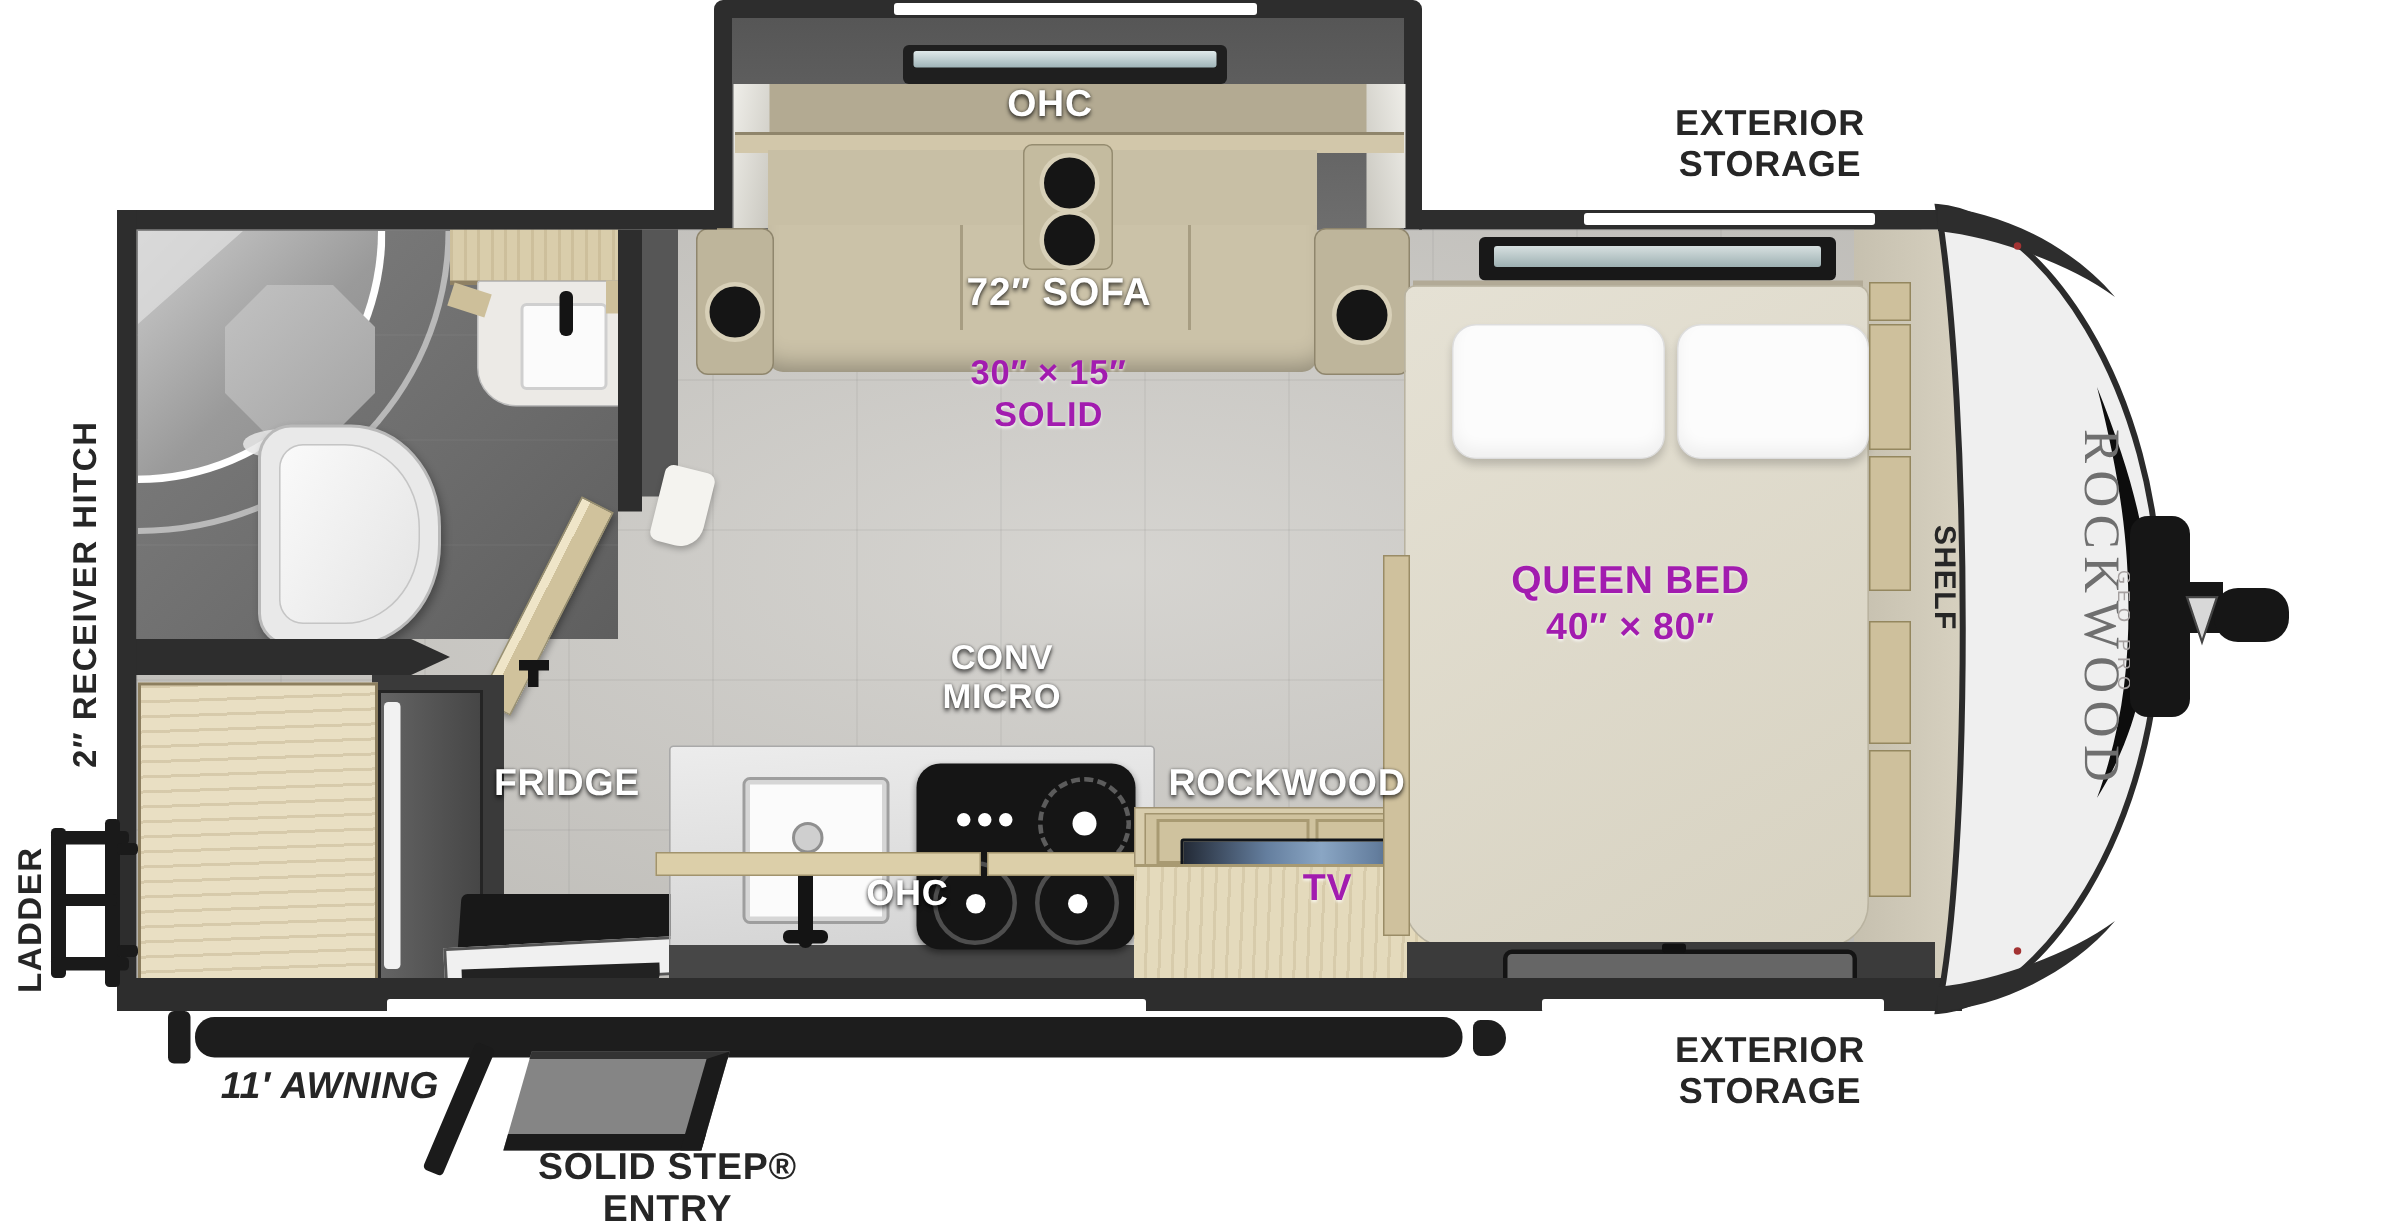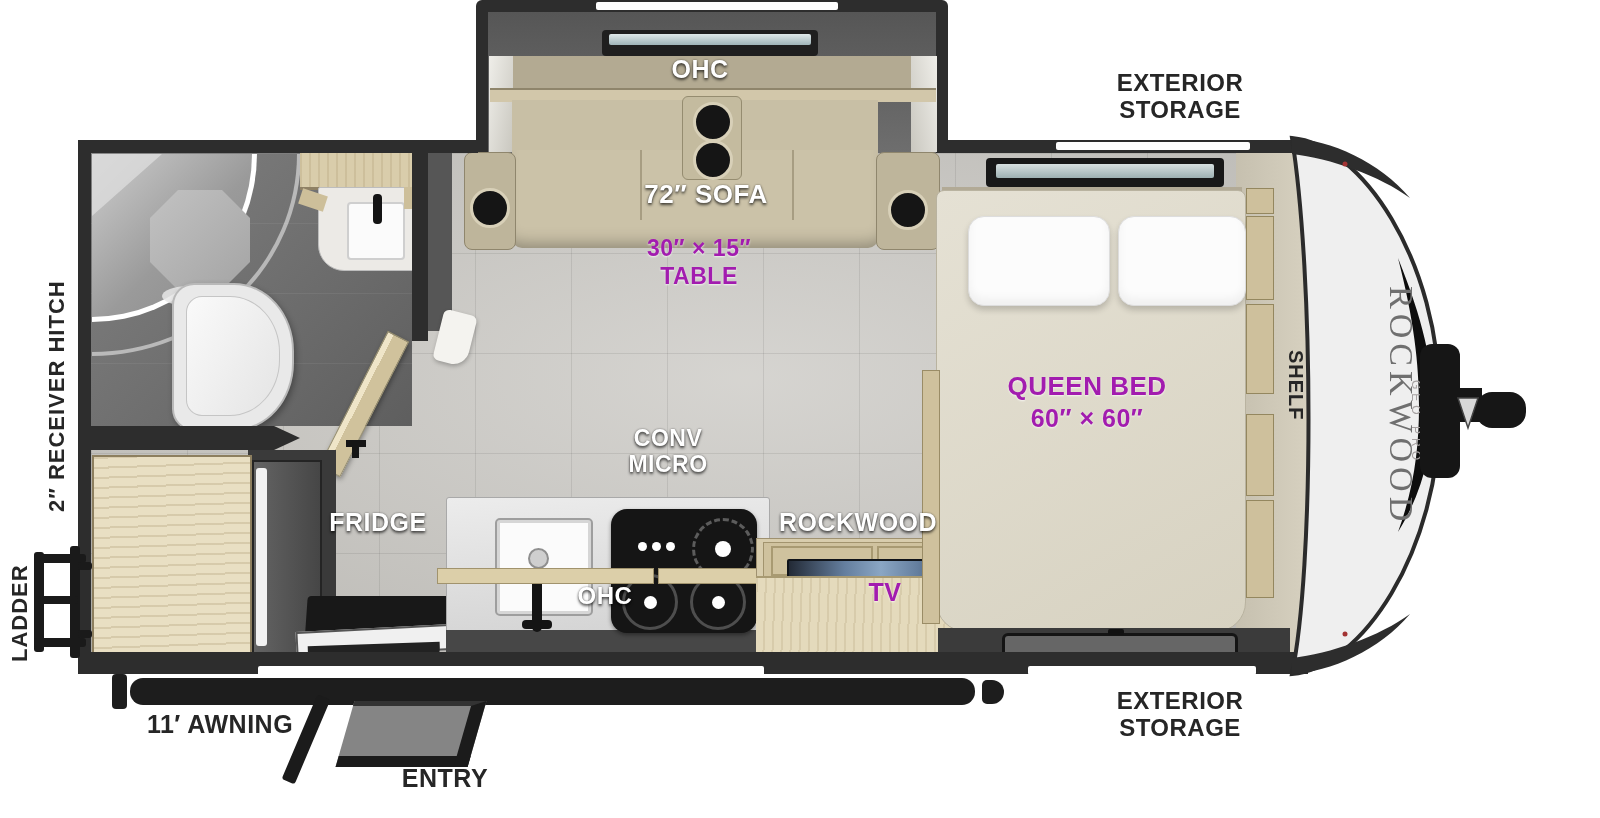--- a/index.html
+++ b/index.html
@@ -308,44 +308,45 @@
       <rect x="150" y="216" width="40" height="134" rx="12" fill="#161616"></rect>
       <rect x="186" y="260" width="26" height="34" fill="#161616"></rect>
       <rect x="206" y="264" width="50" height="36" rx="16" fill="#161616"></rect>
       <polygon points="188,270 208,270 198,300" fill="#d8d8d8" stroke="#444" stroke-width="1.5"></polygon>
     </g>
   </svg>
 
   <div class="lbl w" style="left:600px;top:55px;width:200px;font-size:25px;">OHC</div>
   <div class="lbl w" style="left:606px;top:180px;width:200px;font-size:26px;">72″ SOFA</div>
   <div class="lbl k" style="left:616px;top:236px;width:166px;font-size:23px;">30″ × 15″</div>
-  <div class="lbl k" style="left:616px;top:264px;width:166px;font-size:23px;">TABLE</div>
+  <div class="lbl k" style="left:616px;top:264px;width:166px;font-size:23px;">SOLID</div>
 
   <div class="lbl w" style="left:568px;top:426px;width:200px;font-size:23px;">
     <span style="display:block">CONV</span>
     <span style="display:block">MICRO</span>
   </div>
   <div class="lbl w" style="left:278px;top:508px;width:200px;font-size:25px;">FRIDGE</div>
   <div class="lbl w" style="left:505px;top:583px;width:200px;font-size:24px;">OHC</div>
 
   <div class="lbl w" style="left:758px;top:508px;width:200px;font-size:25px;">ROCKWOOD</div>
   <div class="lbl k" style="left:785px;top:578px;width:200px;font-size:25px;">TV</div>
   <div class="lbl k" style="left:987px;top:372px;width:200px;font-size:26px;">QUEEN BED</div>
-  <div class="lbl k" style="left:987px;top:404px;width:200px;font-size:25px;">60″ × 60″</div>
+  <div class="lbl k" style="left:987px;top:404px;width:200px;font-size:25px;">40″ × 80″</div>
   <div class="lbl rot-cw" style="left:1307px;top:350px;font-size:20px;letter-spacing:1px;">SHELF</div>
 
   <div class="lbl" style="left:1080px;top:70px;width:200px;font-size:24px;">
     <span style="display:block">EXTERIOR</span>
     <span style="display:block">STORAGE</span>
   </div>
   <div class="lbl" style="left:1080px;top:688px;width:200px;font-size:24px;">
     <span style="display:block">EXTERIOR</span>
     <span style="display:block">STORAGE</span>
   </div>
 
   <div class="lbl rot-ccw" style="left:45px;top:512px;font-size:22px;letter-spacing:1px;">2″ RECEIVER HITCH</div>
   <div class="lbl rot-ccw" style="left:8px;top:662px;font-size:22px;letter-spacing:1px;">LADDER</div>
-  <div class="lbl" style="left:120px;top:710px;width:200px;font-size:25px;">11′ AWNING</div>
+  <div class="lbl" style="left:120px;top:710px;width:200px;font-size:25px;font-style:italic;">11′ AWNING</div>
   <div class="lbl" style="left:345px;top:764px;width:200px;font-size:25px;">
+    <span style="display:block">SOLID STEP®</span>
     <span style="display:block">ENTRY</span>
   </div>
 
 </div>
 
 </body></html>

